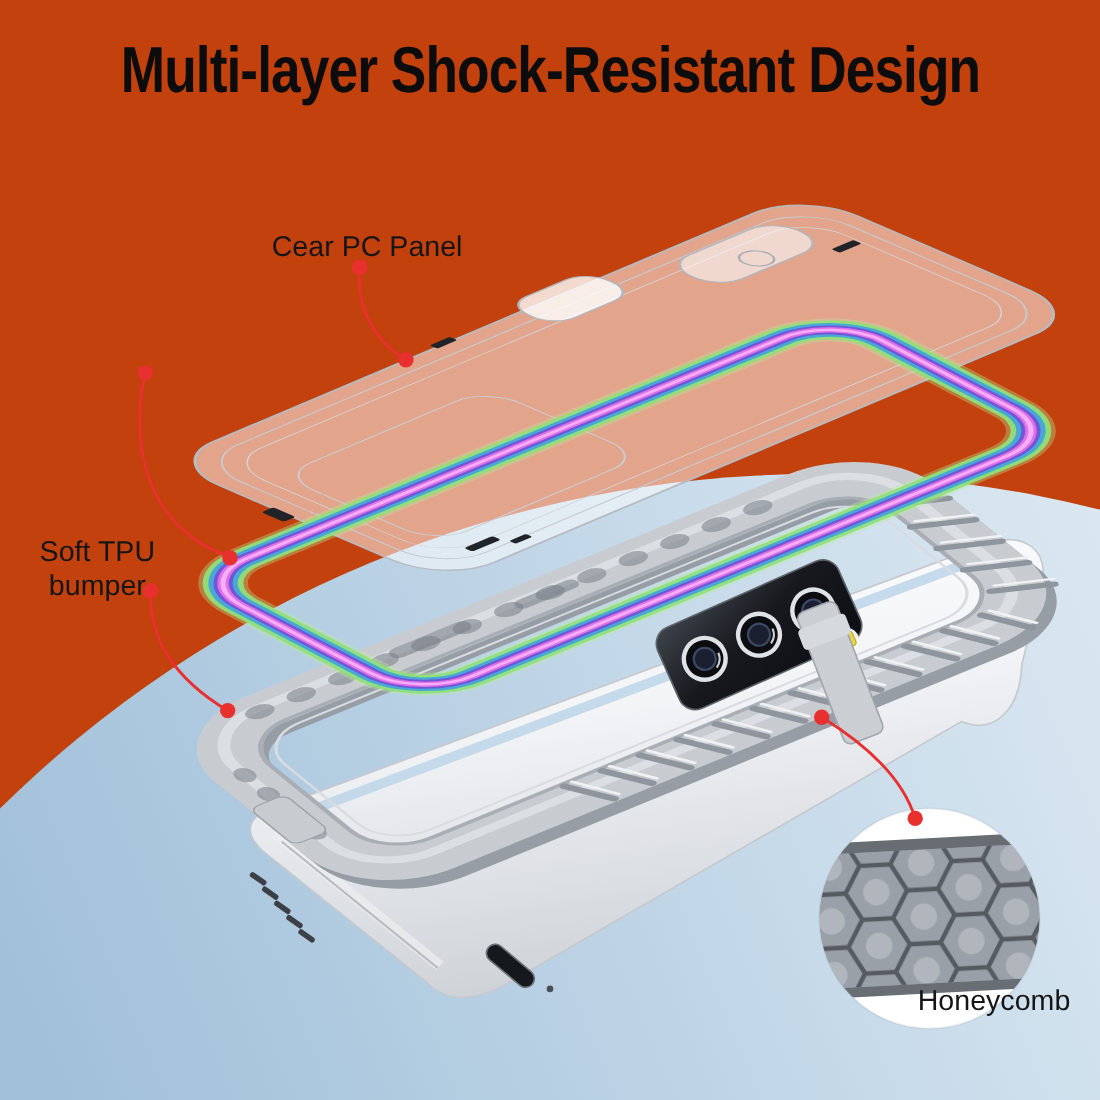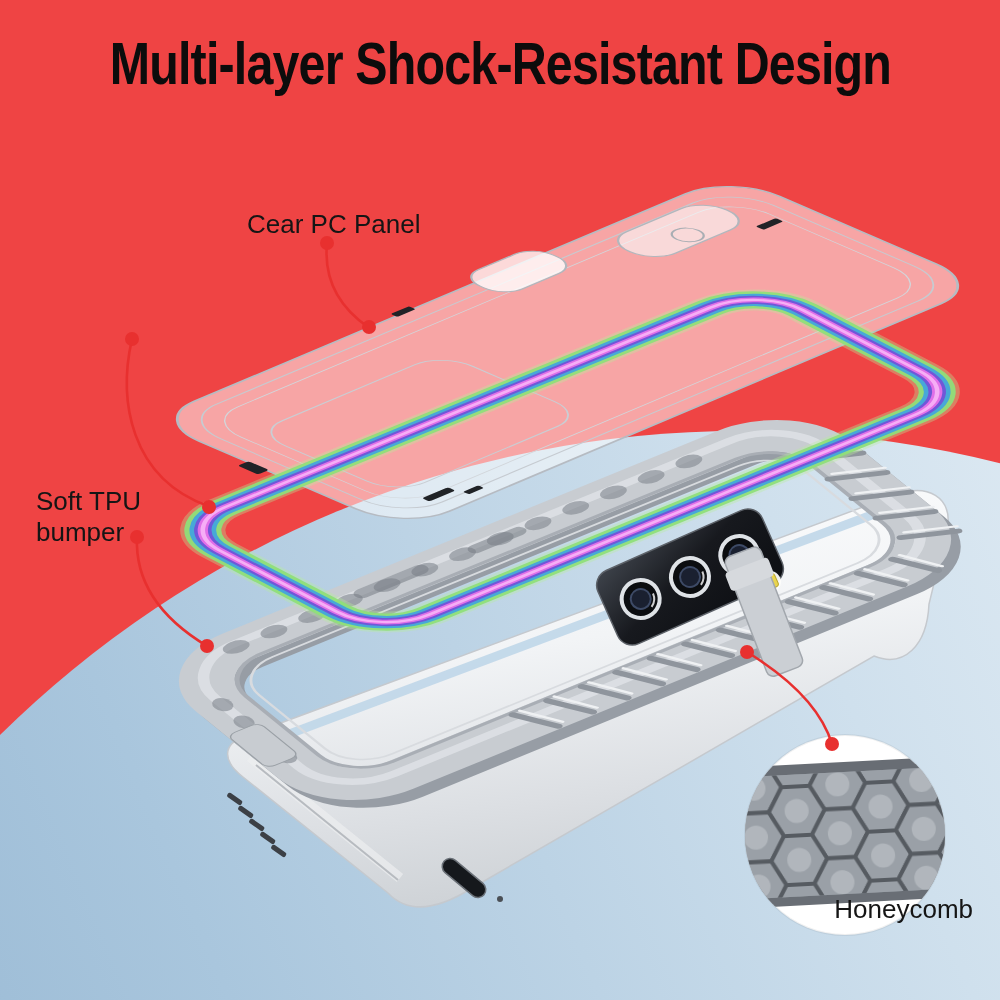--- a/index.html
+++ b/index.html
@@ -1,35 +1,35 @@
 <!DOCTYPE html>
 <html><head>
 <meta charset="utf-8">
 <style>
   html,body{margin:0;padding:0;background:#ffffff;}
   .stage{
     position:relative;width:1000px;height:1000px;overflow:hidden;
-    background:#ef4444;font-family:"Liberation Sans",sans-serif;
+    background:#c2410c;font-family:"Liberation Sans",sans-serif;
   }
   .scene-svg{position:absolute;left:0;top:0;width:1000px;height:1000px;}
   .page-title{
     position:absolute;top:30px;left:0;width:1000px;text-align:center;
     white-space:nowrap;
   }
   .page-title .t-inner{
     display:inline-block;transform:scaleX(0.82);transform-origin:center;
     font-size:59px;font-weight:800;letter-spacing:-1px;color:#0c0c0c;
   }
   .callout-label{
     position:absolute;color:#151515;font-size:26px;line-height:31px;
     white-space:nowrap;
   }
   .lbl-clear{left:247px;top:209px;}
   .lbl-alloy{left:20px;top:306px;}
-  .lbl-tpu{left:36px;top:486px;}
+  .lbl-tpu{left:36px;top:486px;text-align:center;}
   .lbl-honeycomb{left:713px;top:893px;width:260px;text-align:right;line-height:33px;}
 </style>
 </head>
 <body>
 
 <div class="stage">
 
 <svg class="scene-svg" viewBox="0 0 1000 1000" xmlns="http://www.w3.org/2000/svg">
   <defs>
     <linearGradient id="bgGrad" x1="0" y1="0.72" x2="1" y2="0.3">

